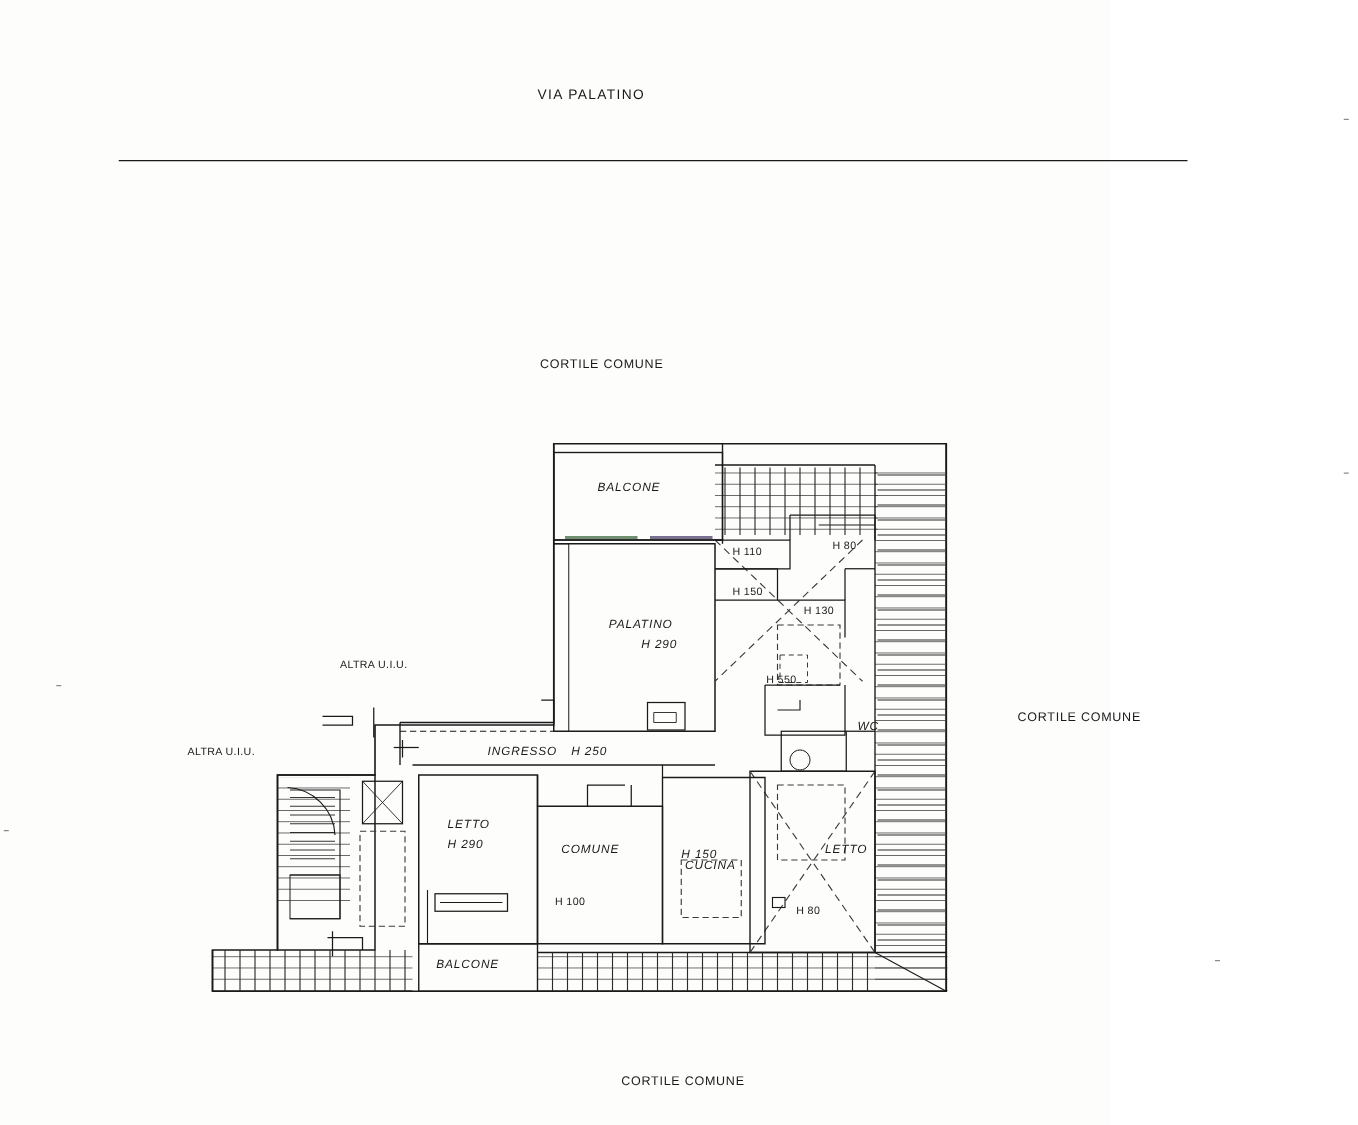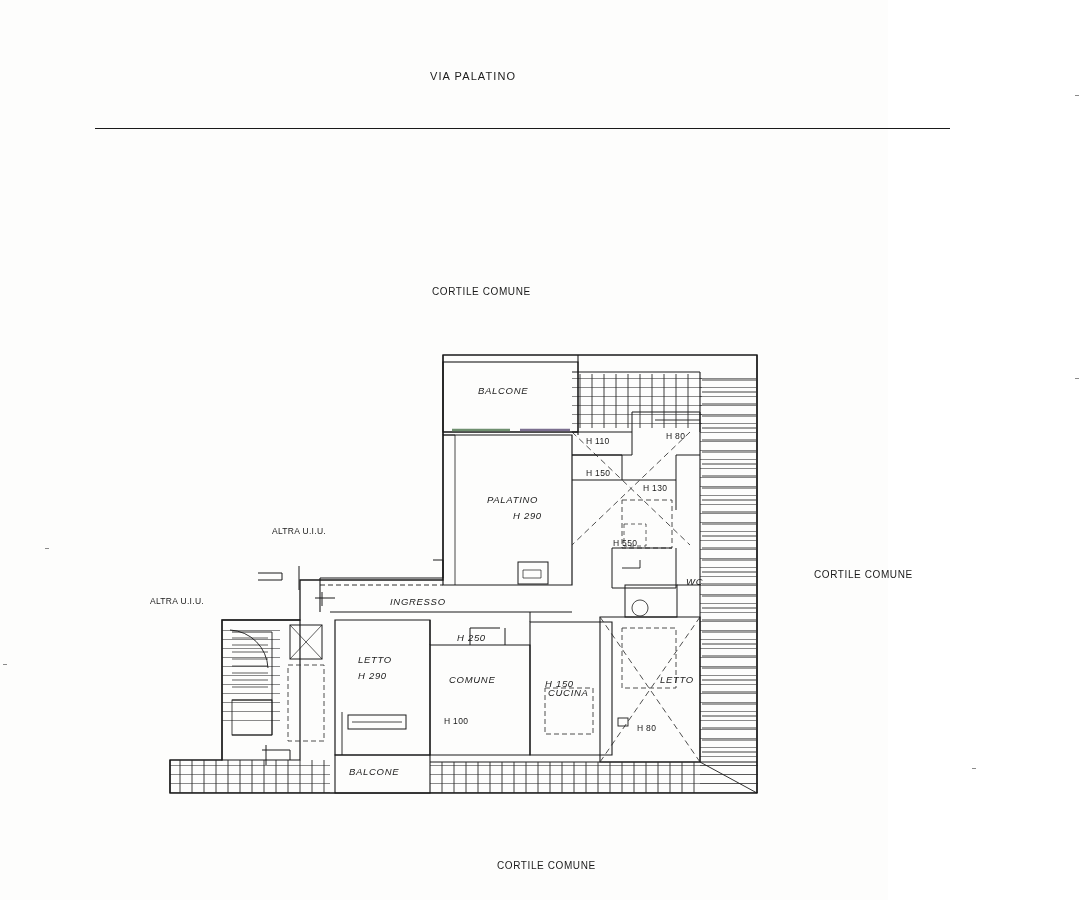--- a/index.html
+++ b/index.html
@@ -222,21 +222,21 @@
       <path d="M 224 628 L 278 628" stroke="none"></path>
     </g>
   </svg>
 
   <div class="lbl room" style="left:478px; top:385px;">BALCONE</div>
 
   <div class="lbl room" style="left:487px; top:494px;">PALATINO</div>
   <div class="lbl room" style="left:513px; top:510px;">H 290</div>
 
   <div class="lbl room" style="left:390px; top:596px;">INGRESSO</div>
-  <div class="lbl room" style="left:457px; top:596px;margin-top:36px;">H 250</div>
+  <div class="lbl room" style="left:457px; top:596px;">H 250</div>
 
   <div class="lbl room" style="left:358px; top:654px;">LETTO</div>
   <div class="lbl room" style="left:358px; top:670px;">H 290</div>
 
   <div class="lbl room" style="left:449px; top:674px;">COMUNE</div>
 
   <div class="lbl room" style="left:548px; top:687px;">CUCINA</div>
   <div class="lbl room" style="left:545px; top:678px;">H 150</div>
 
   <div class="lbl room" style="left:638px; top:576px;margin-left:48px;">WC</div>

